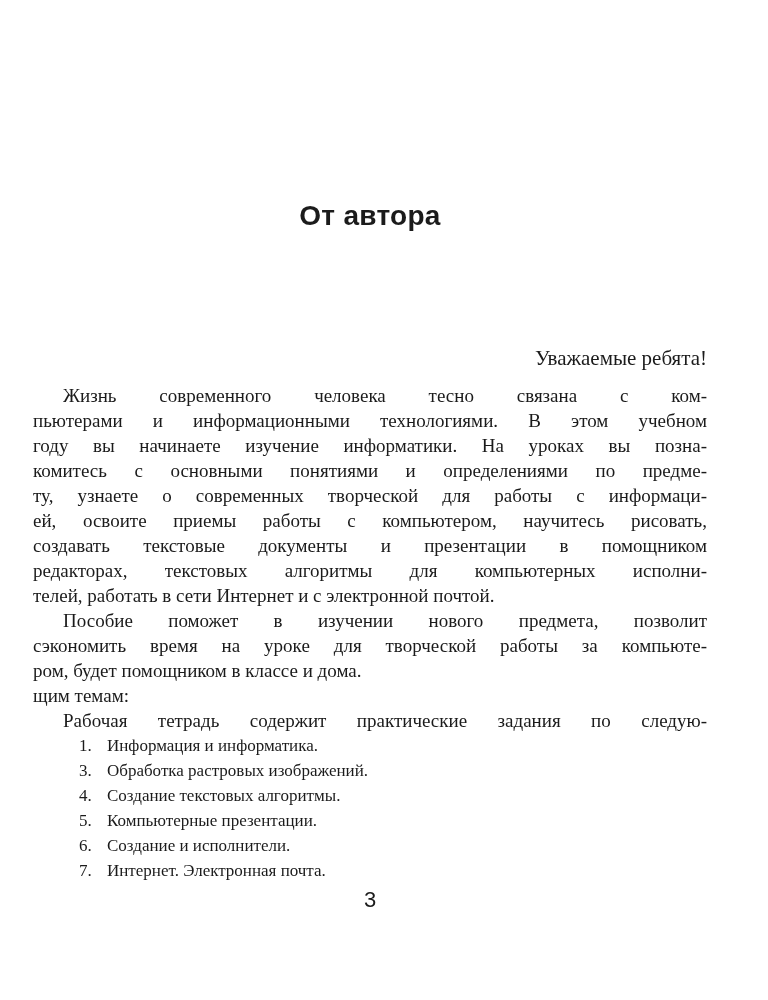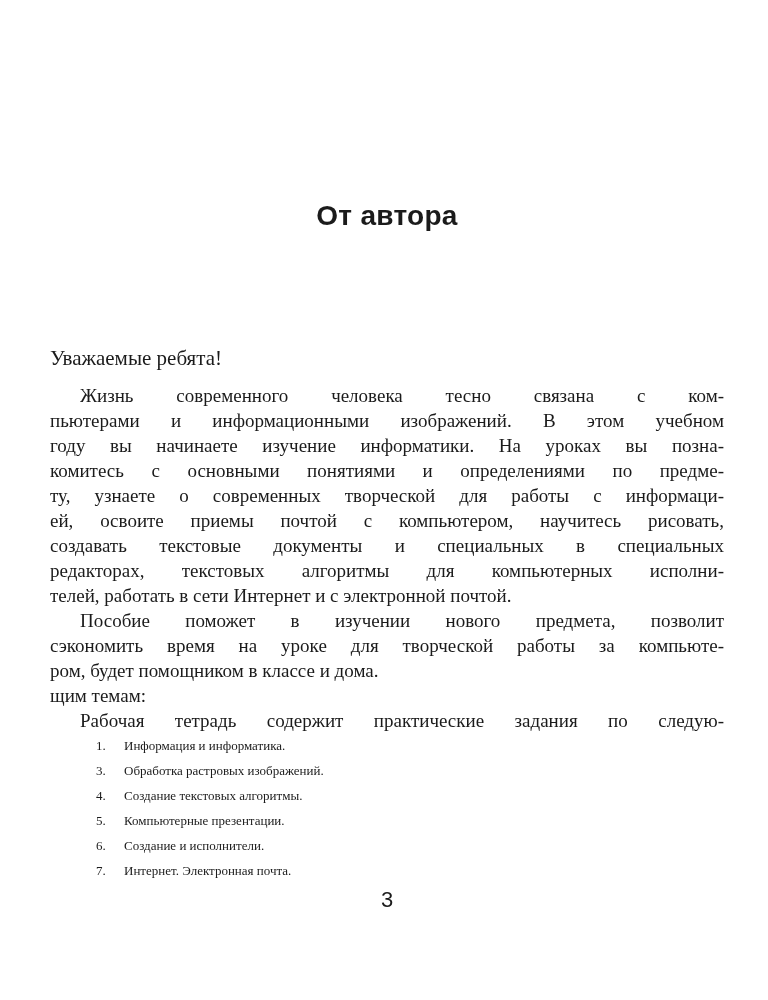--- a/index.html
+++ b/index.html
@@ -11,58 +11,58 @@
     position: relative;
     width: 768px;
     height: 1000px;
     background: #ffffff;
     font-family: "Liberation Serif", serif;
     color: #1b1b1b;
     overflow: hidden;
   }
   .content {
     position: absolute;
-    left: 50px;
+    left: 33px;
     top: 0;
     width: 674px;
   }
   .title {
     font-family: "Liberation Sans", sans-serif;
     font-weight: bold;
     font-size: 28px;
     line-height: 32px;
     text-align: center;
     margin: 200px 0 0 0;
     letter-spacing: 0.3px;
   }
   .salutation {
     font-size: 21px;
     line-height: 25px;
-    text-align: left;
+    text-align: right;
     margin-top: 114px;
   }
   .body-text {
     margin-top: 12px;
     font-size: 19px;
     line-height: 25px;
   }
   .para .line {
     text-align: justify;
     text-align-last: justify;
     white-space: nowrap;
   }
   .para .line.first {
     text-indent: 30px;
   }
   .para .line.lastline {
     text-align-last: left;
     white-space: normal;
   }
   .topics {
-    font-size: 13px;
+    font-size: 17px;
     line-height: 25px;
   }
   .list-row {
     padding-left: 46px;
   }
   .list-num {
     display: inline-block;
     width: 28px;
   }
   .folio {
@@ -76,26 +76,26 @@
 </head>
 <body>
 
 <div class="page" style="color: rgb(27, 27, 27); background: rgb(255, 255, 255);">
   <div class="content">
     <h1 class="title">От автора</h1>
     <div class="salutation">Уважаемые ребята!</div>
     <div class="body-text" id="paragraphs">
         <div class="para">
           <div class="line first">Жизнь современного человека тесно связана с ком-</div>
-          <div class="line">пьютерами и информационными изображений. В этом учебном</div>
+          <div class="line">пьютерами и информационными технологиями. В этом учебном</div>
           <div class="line">году вы начинаете изучение информатики. На уроках вы позна-</div>
           <div class="line">комитесь с основными понятиями и определениями по предме-</div>
           <div class="line">ту, узнаете о современных творческой для работы с информаци-</div>
-          <div class="line">ей, освоите приемы почтой с компьютером, научитесь рисовать,</div>
-          <div class="line">создавать текстовые документы и специальных в специальных</div>
+          <div class="line">ей, освоите приемы работы с компьютером, научитесь рисовать,</div>
+          <div class="line">создавать текстовые документы и презентации в помощником</div>
           <div class="line">редакторах, текстовых алгоритмы для компьютерных исполни-</div>
           <div class="line lastline">телей, работать в сети Интернет и с электронной почтой.</div>
         </div>
         <div class="para">
           <div class="line first">Пособие поможет в изучении нового предмета, позволит</div>
           <div class="line">сэкономить время на уроке для творческой работы за компьюте-</div>
           <div class="line lastline">ром, будет помощником в классе и дома.</div>
         </div>
         <div class="para">
           <div class="line lastline">щим темам:</div>

